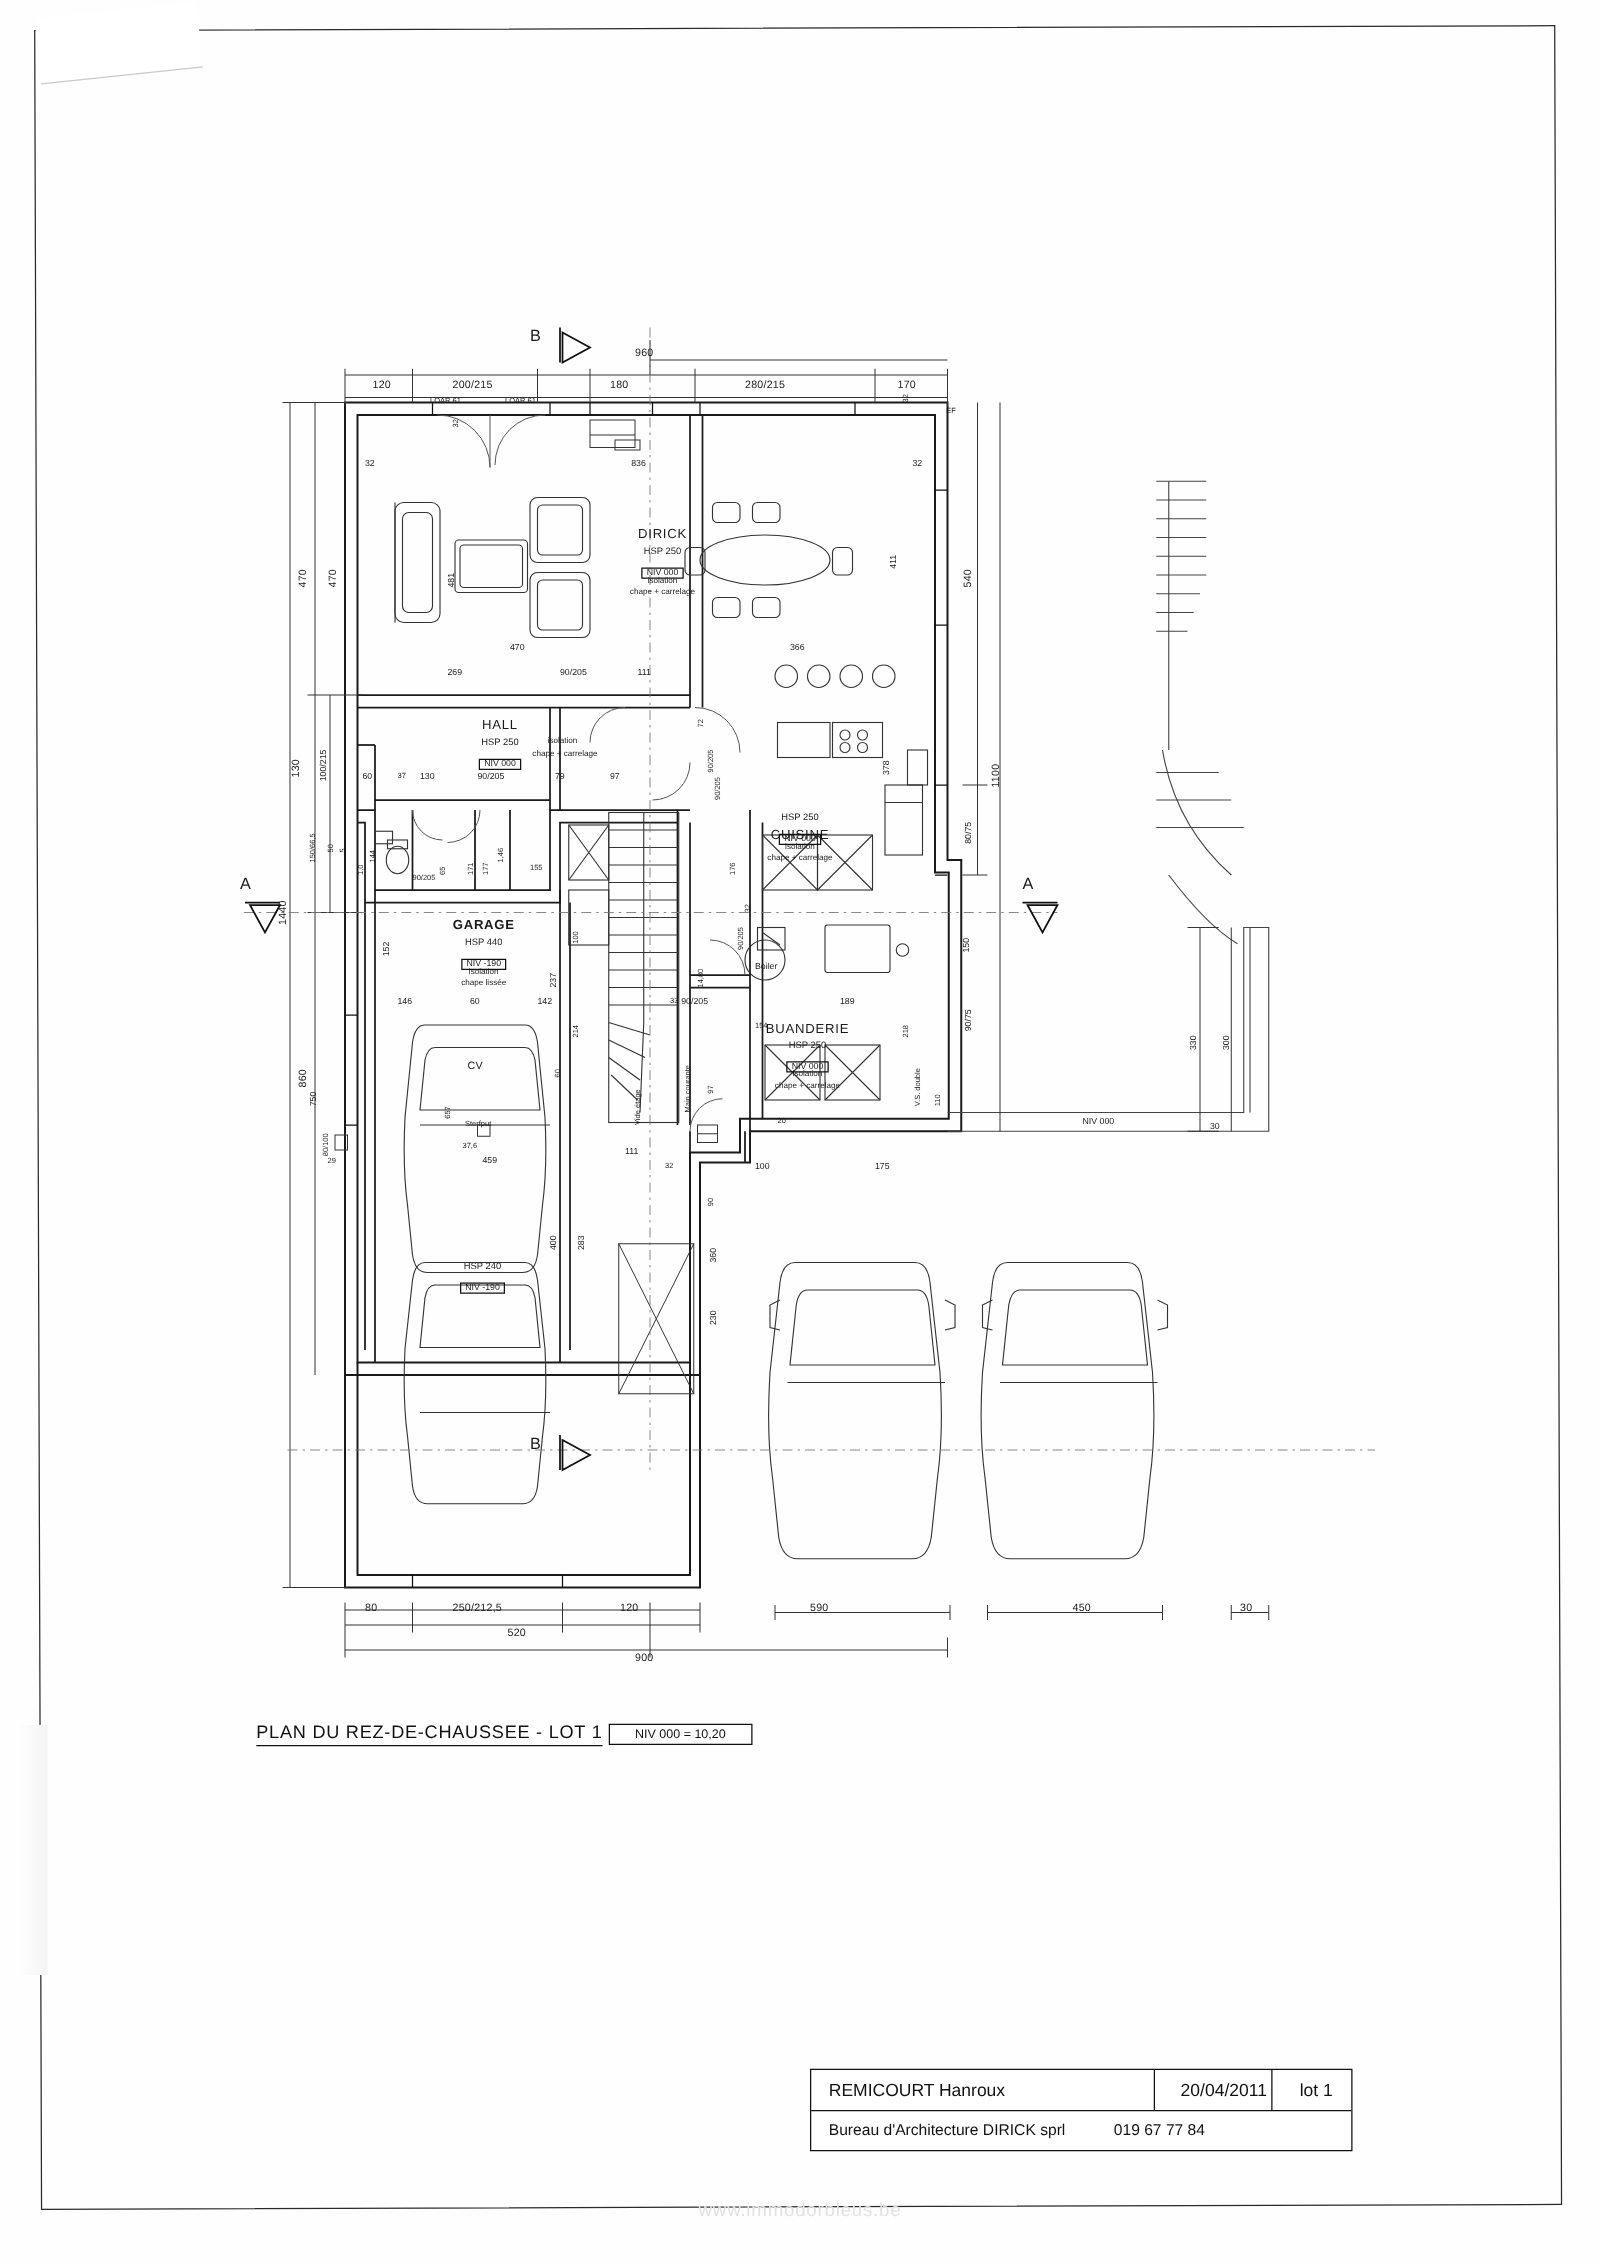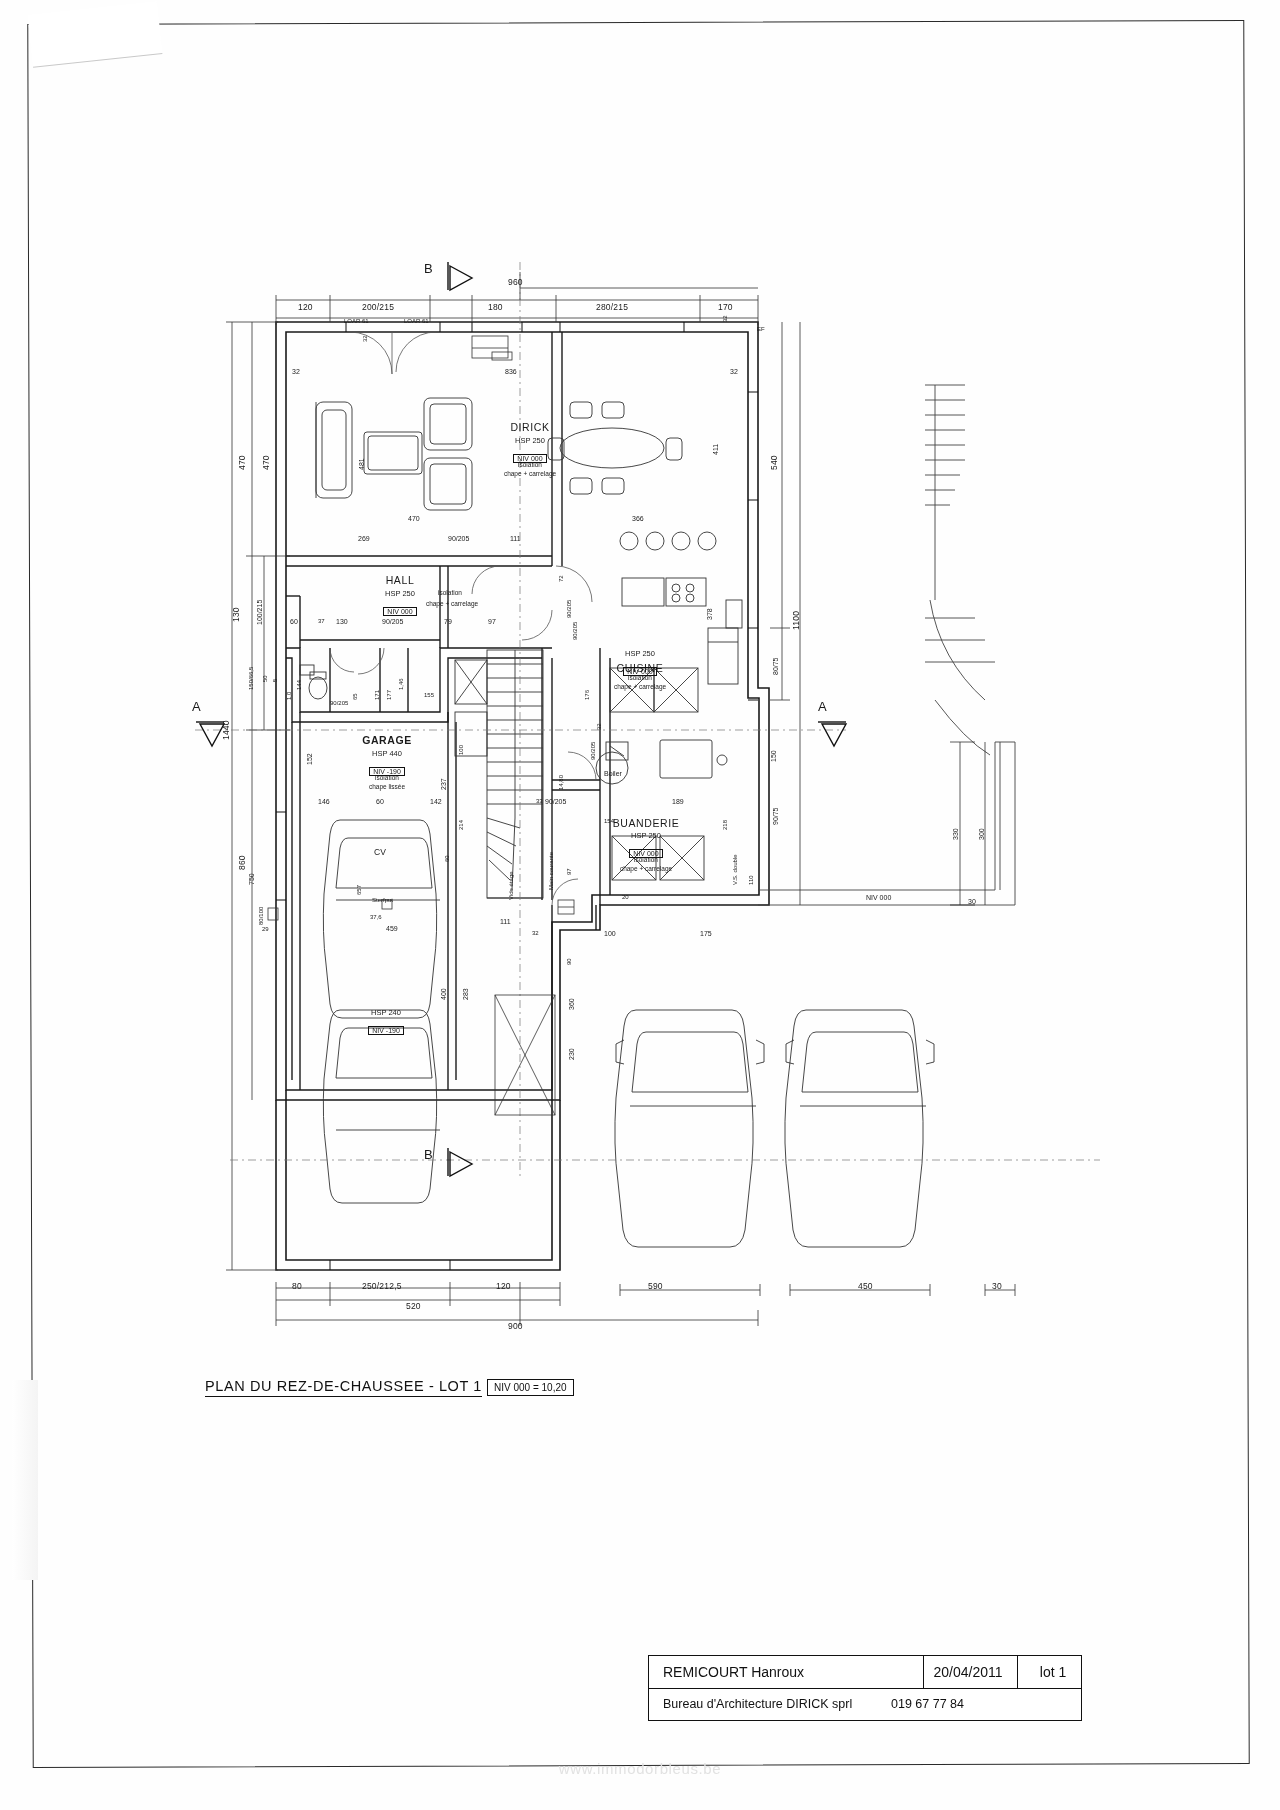--- a/index.html
+++ b/index.html
@@ -46,21 +46,21 @@
 
   
   #wm{position:absolute;left:0;top:1760px;width:1280px;text-align:center;
       font-size:15px;color:#e2e2e2;letter-spacing:.6px;}
 
   
   #plan-title{position:absolute;left:205px;top:1378px;font-size:14.5px;
               letter-spacing:.6px;color:#111;border-bottom:1.3px solid #111;
               padding-bottom:2px;}
   #niv-legend{position:absolute;left:487px;top:1379px;border:1.3px solid #111;
-              padding:2px 6px;font-size:10px;background:#fff;}
+              padding:2px 20px;font-size:10px;background:#fff;}
 
   svg{position:absolute;left:0;top:0;overflow:visible;}
 </style>
 </head>
 <body>
 
 <div id="sheet">
 
   <div id="paper-border"></div>
   <div class="corner-fold"></div>
@@ -486,21 +486,21 @@
   <div class="t sec-letter" style="left:818px;top:700px;">A</div>
 
   <div id="plan-title">PLAN  DU  REZ-DE-CHAUSSEE - LOT 1</div>
   <div id="niv-legend">NIV 000 = 10,20</div>
 
   <div id="titleblock">
     <div class="row" id="tb-r1">
       <div class="tb-sep" style="left:274px;"></div>
       <div class="tb-sep" style="left:368px;"></div>
       <div class="tb-cell tb-txt" style="left:14px;width:258px;">REMICOURT Hanroux</div>
-      <div class="tb-cell tb-txt" style="left:281px;width:76px;justify-content:center;">20/04/2011</div>
+      <div class="tb-cell tb-txt" style="left:292px;width:76px;justify-content:center;">20/04/2011</div>
       <div class="tb-cell tb-txt" style="left:380px;width:48px;justify-content:center;">lot 1</div>
     </div>
     <div class="row" id="tb-r2">
       <div class="tb-cell tb-txt2" style="left:14px;width:220px;">Bureau d'Architecture DIRICK sprl</div>
       <div class="tb-cell tb-txt2" style="left:242px;width:120px;">019 67 77 84</div>
     </div>
   </div>
 
   <div id="wm">www.immodorbleus.be</div>
 

